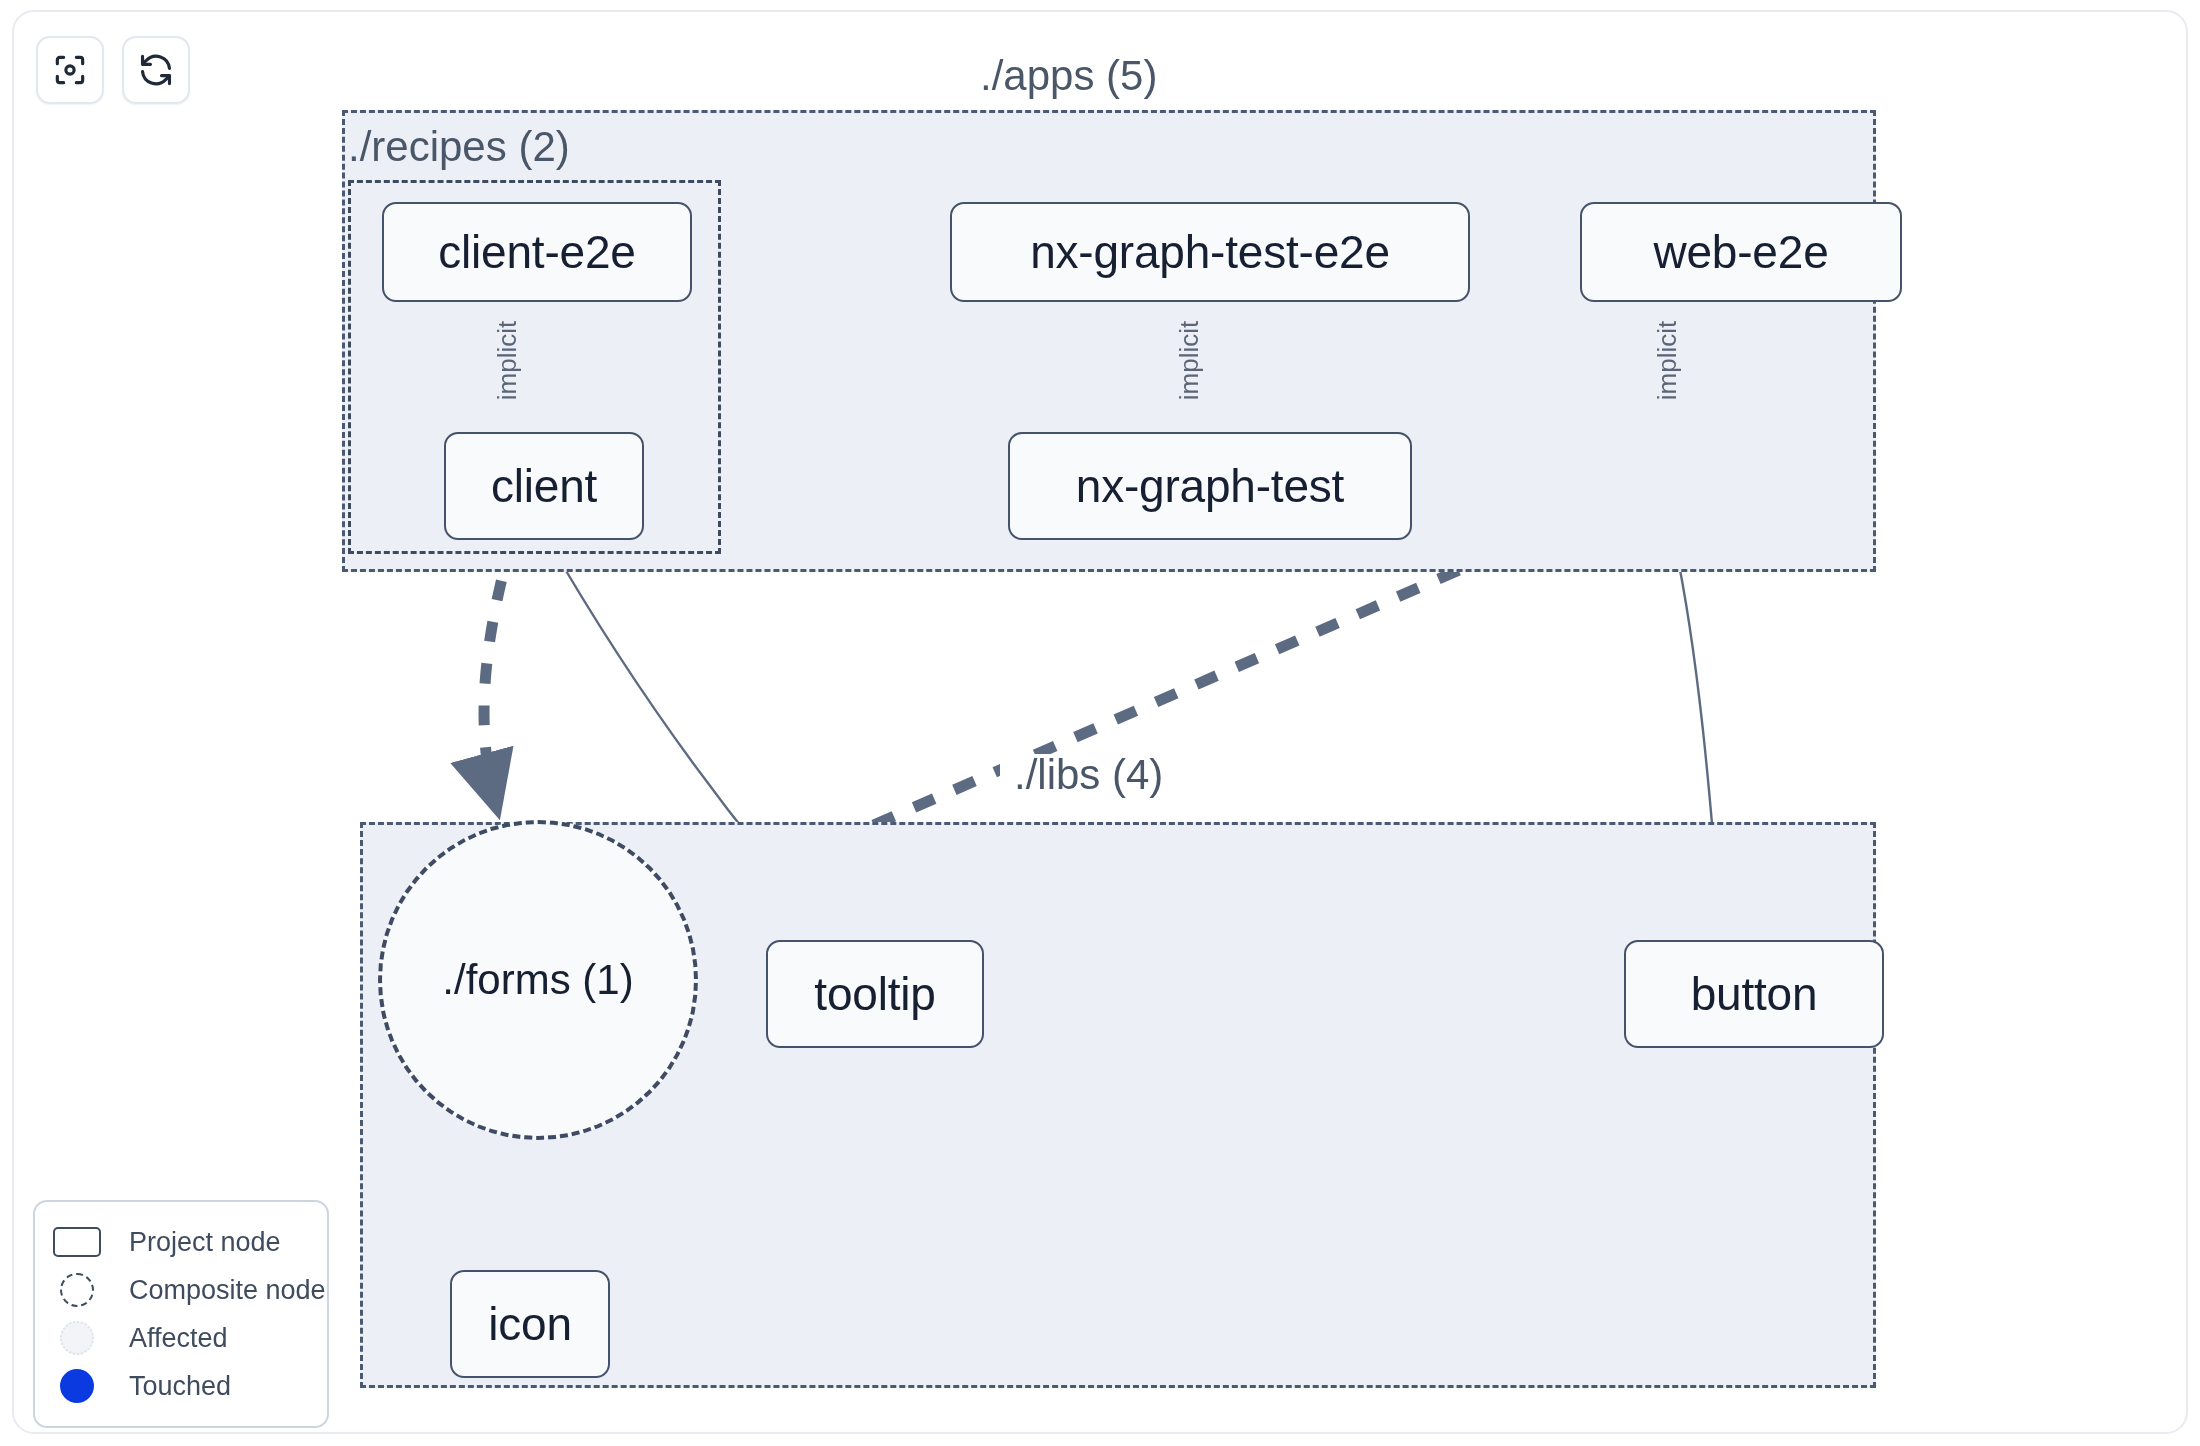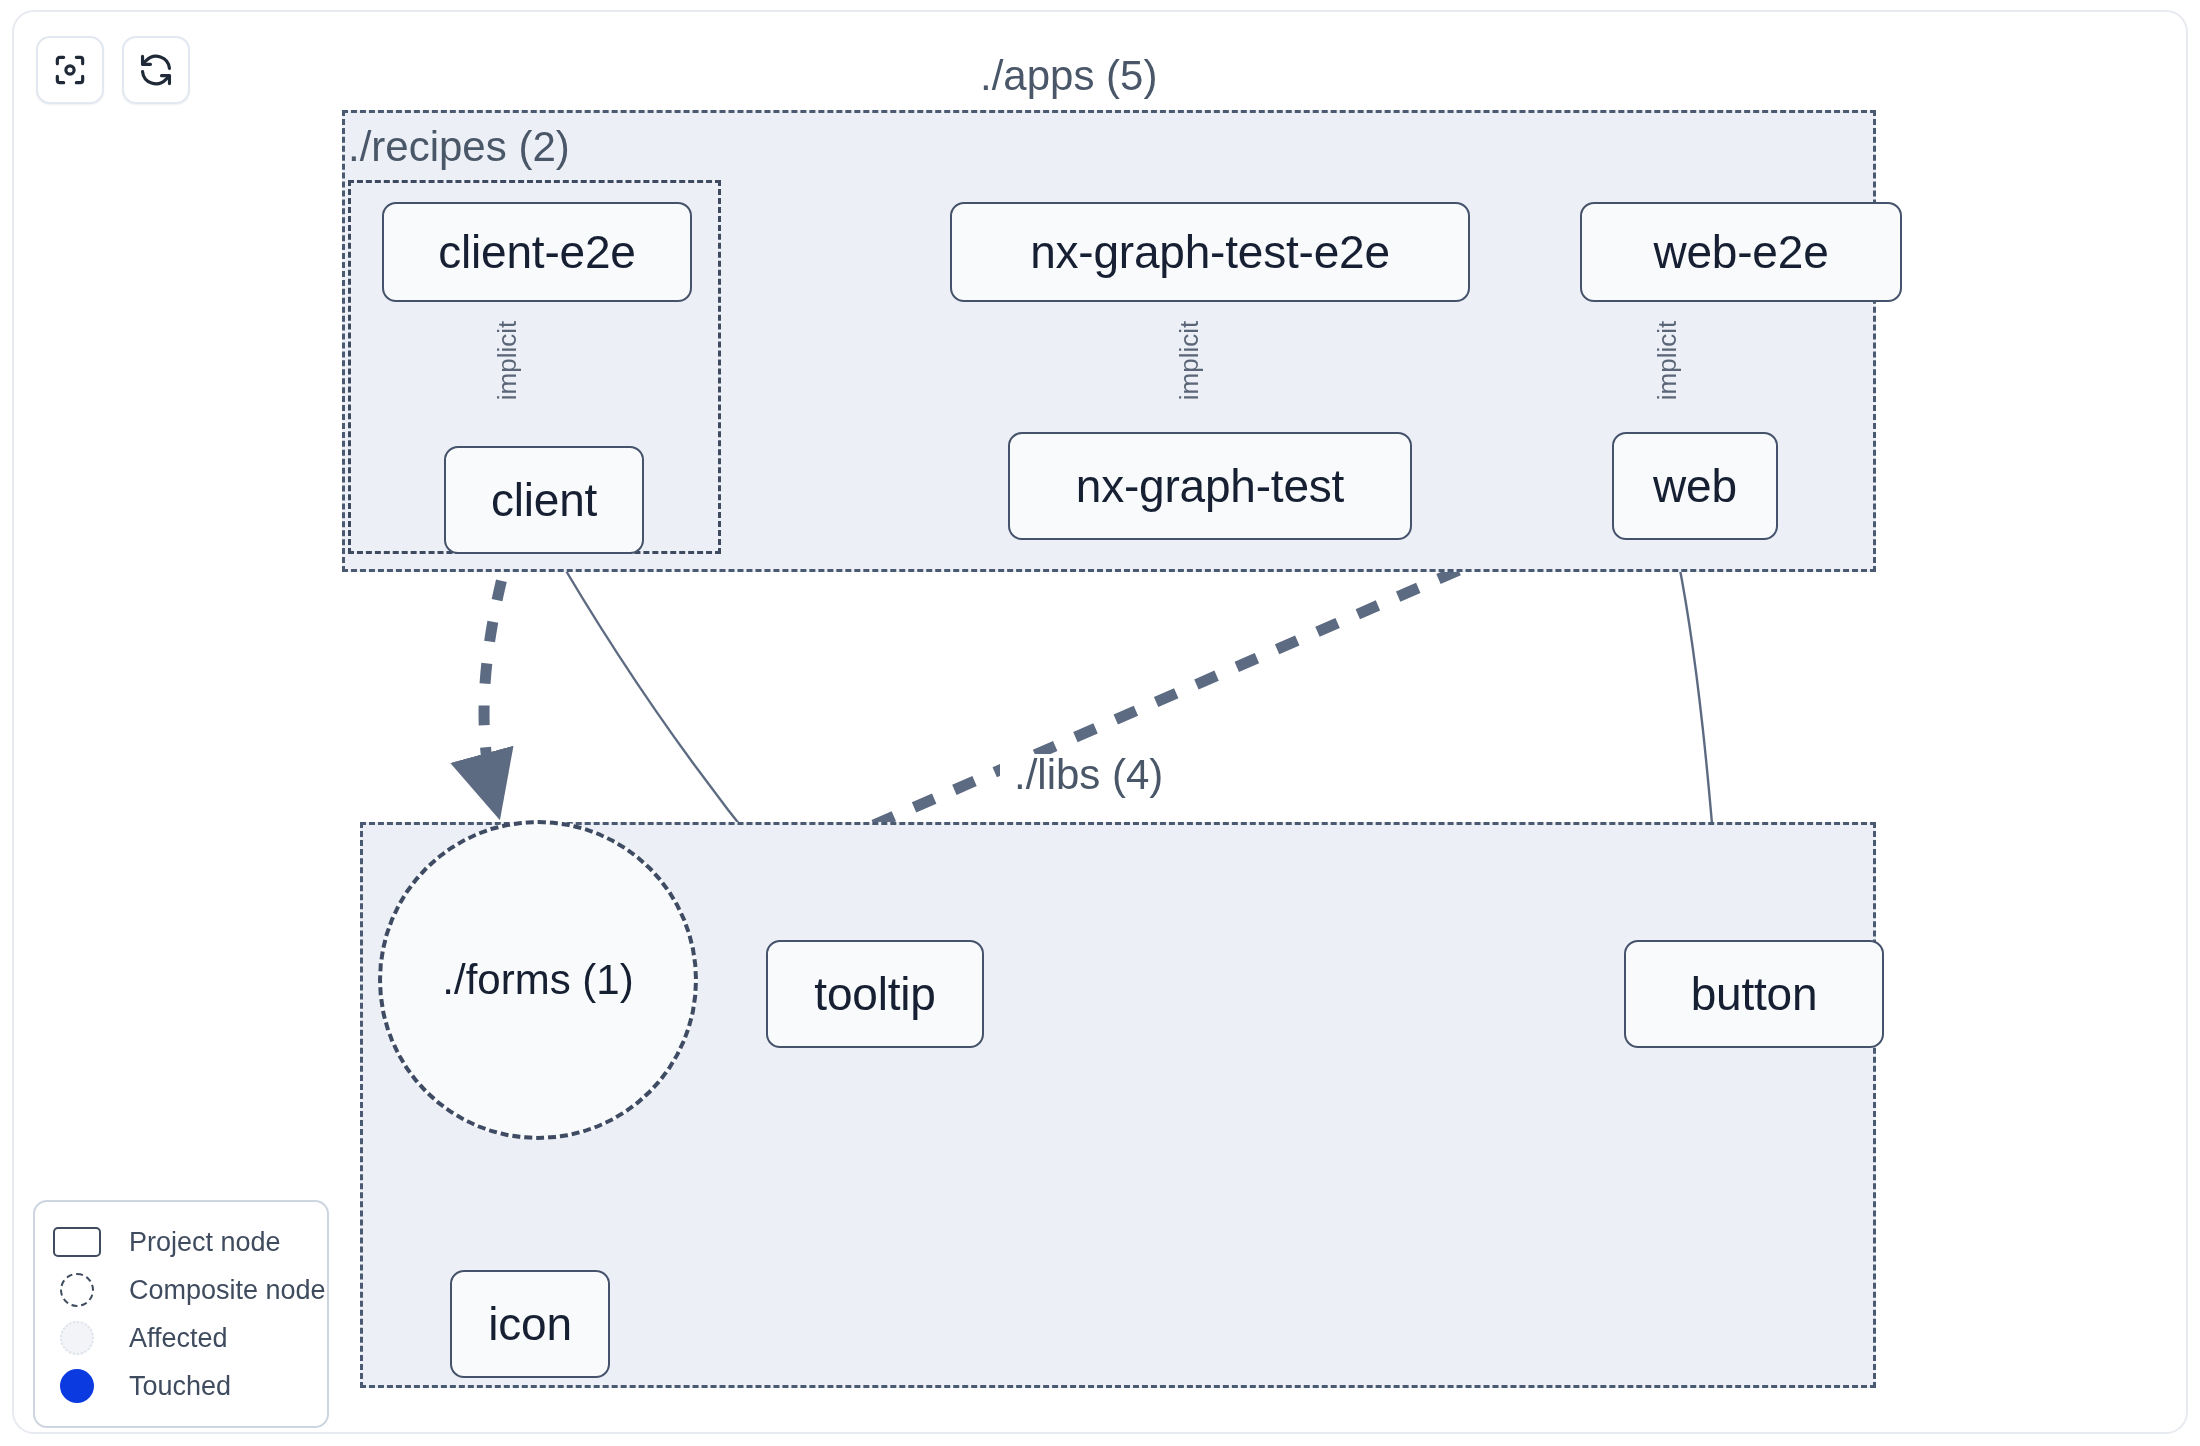--- a/index.html
+++ b/index.html
@@ -240,29 +240,28 @@
 
     <path d="M 496 1140 C 484 1190, 488 1220, 492 1240" fill="none" stroke="#5d6b82" stroke-width="11" stroke-dasharray="20 22" stroke-linecap="butt" marker-end="url(#arrow-thick)"></path>
   </svg>
 
   <div class="edge-label" style="left:468px; top:345px; transform:rotate(-90deg);">implicit</div>
   <div class="edge-label" style="left:1150px; top:345px; transform:rotate(-90deg);">implicit</div>
   <div class="edge-label" style="left:1628px; top:345px; transform:rotate(-90deg);">implicit</div>
 
   <div class="node" style="left:382px; top:202px; width:310px; height:100px;">client-e2e</div>
 
-  <div class="node" style="left:444px; top:432px; width:200px; height:108px;margin-top:14px;">client</div>
+  <div class="node" style="left:444px; top:432px; width:200px; height:108px;">client</div>
 
   <div class="node" style="left:950px; top:202px; width:520px; height:100px;">nx-graph-test-e2e</div>
 
   <div class="node" style="left:1008px; top:432px; width:404px; height:108px;">nx-graph-test</div>
 
   <div class="node" style="left:1552px; top:202px; width:322px; height:100px;margin-left:28px;">web-e2e</div>
 
-  <div class="node" style="left:1612px; top:432px; width:166px; height:108px;">web</div>
 
   <div class="composite-node" style="left:378px; top:820px; width:320px; height:320px;">./forms (1)</div>
 
   <div class="node" style="left:766px; top:940px; width:218px; height:108px;">tooltip</div>
 
   <div class="node" style="left:1624px; top:940px; width:260px; height:108px;">button</div>
 
   <div class="node" style="left:450px; top:1270px; width:160px; height:108px;">icon</div>
 
   <div class="legend">

